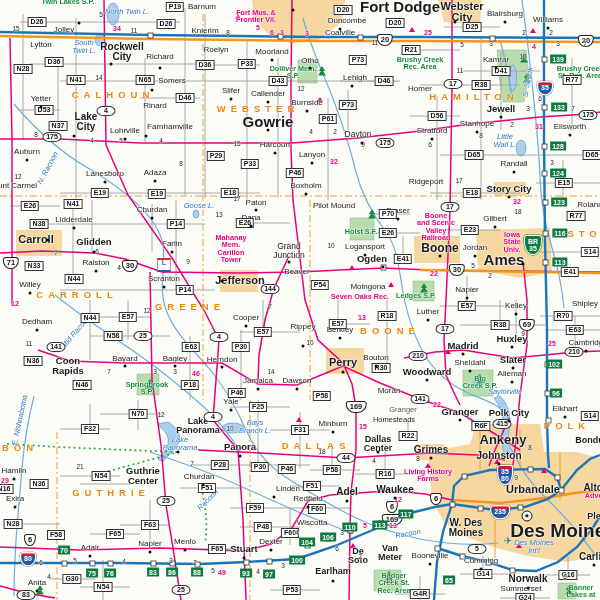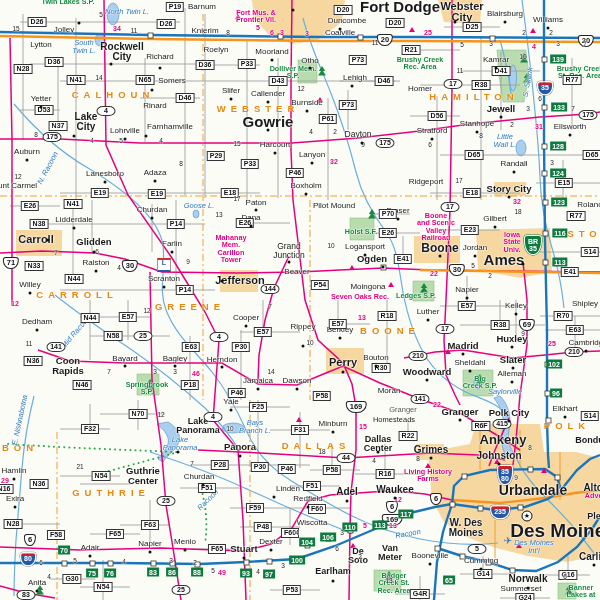--- a/index.html
+++ b/index.html
@@ -352,21 +352,21 @@
 City</div>
       <div class="lbl b" style="left: 36px; top: 240px; font-size: 11px;">Carroll</div>
       <div class="lbl b" style="left: 240px; top: 281px; font-size: 11px;">Jefferson</div>
       <div class="lbl b" style="left: 440px; top: 248px; font-size: 12px;">Boone</div>
       <div class="lbl b" style="left: 504px; top: 260px; font-size: 15px;">Ames</div>
       <div class="lbl b" style="left: 343px; top: 363px; font-size: 11px;">Perry</div>
       <div class="lbl b" style="left: 563px; top: 531px; font-size: 19px;">Des Moines</div>
       <div class="lbl b" style="left: 466px; top: 528px; font-size: 10px;">W. Des
 Moines</div>
       <div class="lbl b" style="left: 503px; top: 440px; font-size: 13px;">Ankeny</div>
-      <div class="lbl b" style="left: 533px; top: 490px; font-size: 14px;">Urbandale</div>
+      <div class="lbl b" style="left: 533px; top: 490px; font-size: 11px;">Urbandale</div>
       <div class="lbl b" style="left: 499px; top: 456px; font-size: 10px;">Johnston</div>
       <div class="lbl b" style="left: 431px; top: 450px; font-size: 10px;">Grimes</div>
       <div class="lbl b" style="left: 395px; top: 490px; font-size: 10px;">Waukee</div>
       <div class="lbl b" style="left: 347px; top: 492px; font-size: 10px;">Adel</div>
       <div class="lbl b" style="left: 528px; top: 579px; font-size: 10px;">Norwalk</div>
       <div class="lbl b" style="left: 597px; top: 557px; font-size: 10px;">Carlisle</div>
       <div class="lbl b" style="left: 602px; top: 488px; font-size: 10px;">Altoona</div>
       <div class="lbl b" style="left: 614px; top: 517px; font-size: 9px;">Pleasant Hill</div>
       <div class="lbl b" style="left: 598px; top: 441px; font-size: 9px;">Bondurant</div>
       <div class="lbl b" style="left: 509px; top: 413px; font-size: 9.5px;">Polk City</div>

